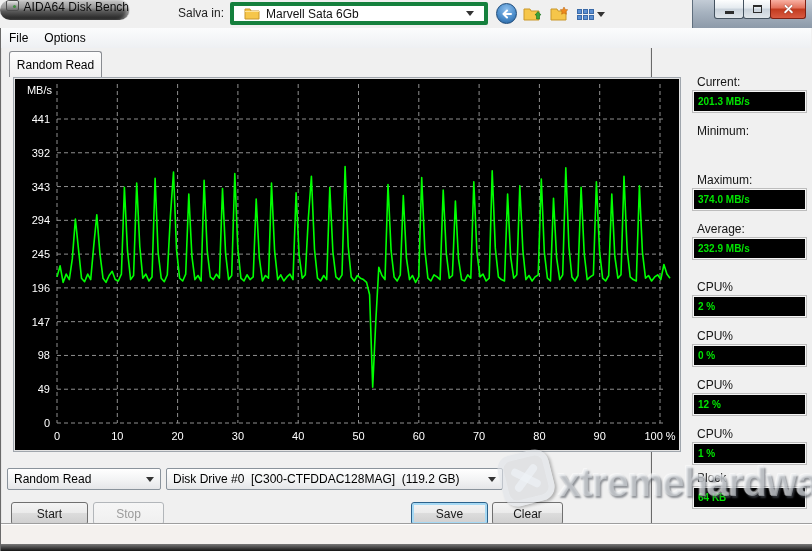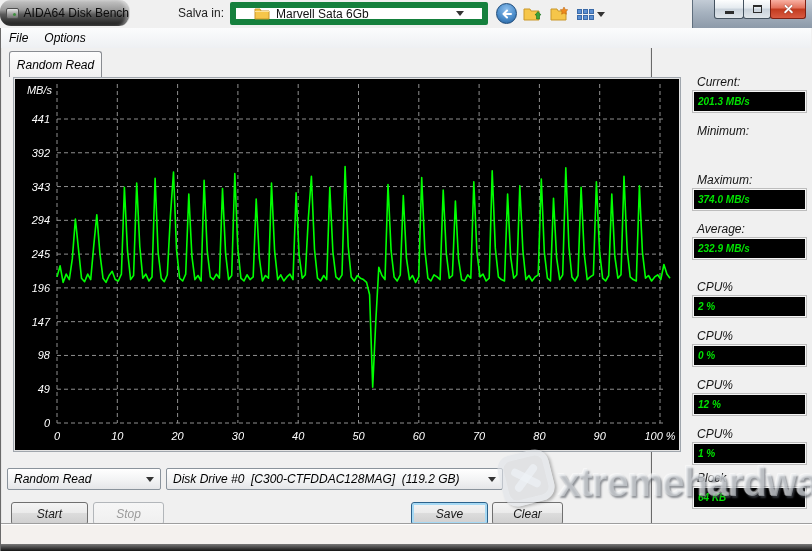--- a/index.html
+++ b/index.html
@@ -3,30 +3,30 @@
 <meta charset="utf-8">
 <style>
   html,body{margin:0;padding:0;background:#222;}
   *{box-sizing:border-box;}
   #stage{position:relative;width:812px;height:551px;overflow:hidden;
          font-family:"Liberation Sans","DejaVu Sans",sans-serif;background:#f0f0f0;}
   .abs{position:absolute;}
 
   
   #topbar{left:0;top:0;width:812px;height:28px;background:#f0f0f0;}
-  #title-frag{left:0;top:0;width:130px;height:26px;
+  #title-frag{left:0;top:0;width:130px;height:20px;
     background:linear-gradient(180deg,#c6c6c6 0%,#9a9a9a 38%,#5c5c5c 55%,#1b1b1b 100%);
     border-top-left-radius:4px;border-right:1px solid #d9d9d9;
     box-shadow:inset -3px 0 3px rgba(255,255,255,.35);
-    display:flex;align-items:center;padding-left:6px;overflow:hidden;white-space:nowrap;border-radius:11px;}
+    display:flex;padding-left:6px;overflow:hidden;white-space:nowrap;border-radius:11px;}
   #title-frag .t{font-size:12px;color:#0c0c0c;margin-left:5px;}
   #dialog-strip{left:130px;top:0;width:562px;height:28px;background:#f0f0f0;}
   .salva-label{left:48px;top:6px;font-size:12px;color:#1e1e1e;}
   .loc-combo{left:100px;top:2px;width:258px;height:23px;background:#fff;
-    border:6px solid #15803d;border-radius:2px;display:flex;align-items:center;padding:0 18px;}
+    border:4px solid #15803d;border-radius:2px;display:flex;align-items:center;padding:0 10px;}
   .loc-combo .txt{font-size:12px;color:#111;margin-left:6px;flex:1;}
   .caret{width:0;height:0;border-left:4px solid transparent;border-right:4px solid transparent;
     border-top:5px solid #333;}
   .round-btn{left:366px;top:3px;width:21px;height:21px;border-radius:50%;
     background:radial-gradient(circle at 50% 30%,#8fc0ee 0%,#4d8ecb 55%,#1f5a97 100%);
     border:1px solid #1c4a7a;display:flex;align-items:center;justify-content:center;}
   .mini-icon{top:4px;width:22px;height:20px;display:flex;align-items:center;justify-content:center;}
   #up-folder{left:391px;} #new-folder{left:418px;} #views{left:446px;width:30px;}
   .views-grid{display:inline-grid;grid-template-columns:5px 5px 5px;grid-gap:1px;margin-right:3px;}
   .views-grid i{width:5px;height:5px;background:#5b8fd2;border:1px solid #3a6aa8;}
@@ -43,21 +43,21 @@
   .glyph-min{width:9px;height:3px;background:#2c2c2c;margin-top:6px;}
   .glyph-max{width:9px;height:8px;border:1px solid #2c2c2c;border-top-width:2px;background:transparent;}
   .glyph-x{position:relative;width:11px;height:11px;}
   .glyph-x:before,.glyph-x:after{content:"";position:absolute;left:0;top:4px;width:11px;height:2.4px;
     background:#fff;border-radius:1px;box-shadow:0 0 1px rgba(60,0,0,.8);}
   .glyph-x:before{transform:rotate(45deg);} .glyph-x:after{transform:rotate(-45deg);}
 
   
   #mainwin{left:0;top:28px;width:652px;height:523px;background:#f0f0f0;
     border-left:1px solid #6a6a6a;border-right:1px solid #6a6a6a;
-    box-shadow:inset 1px 0 0 #e6e6e6,inset -1px 0 0 #e6e6e6;font-style:italic;}
+    box-shadow:inset 1px 0 0 #e6e6e6,inset -1px 0 0 #e6e6e6;}
   #menubar{left:0;top:0;width:810px;height:20px;
     background:linear-gradient(180deg,#fbfcfd,#eef0f3);display:flex;align-items:center;}
   .menu-item{font-size:12px;color:#000;padding:2px 8px;}
   #tab{left:8px;top:23px;width:93px;height:26px;background:linear-gradient(180deg,#fdfdfd,#f0f0f0);
     border:1px solid #898c91;border-bottom:none;border-radius:3px 3px 0 0;
     display:flex;align-items:center;justify-content:center;font-size:12px;color:#000;}
 
   
   #chart{left:12px;top:49px;width:668px;height:375px;background:#000;
     border:1px solid #a0a6ad;box-shadow:0 0 0 1px #e2e2e2 inset;}

